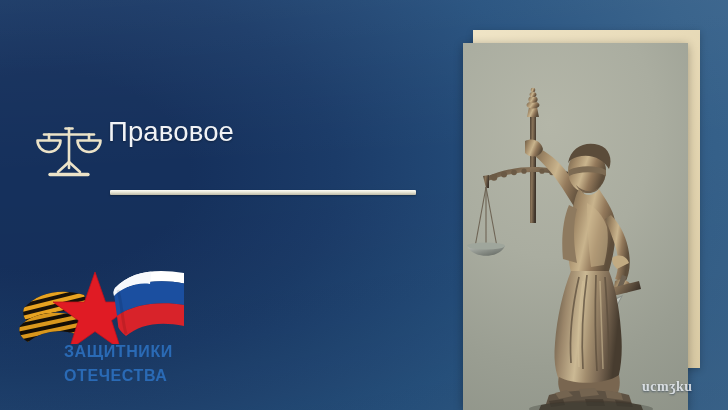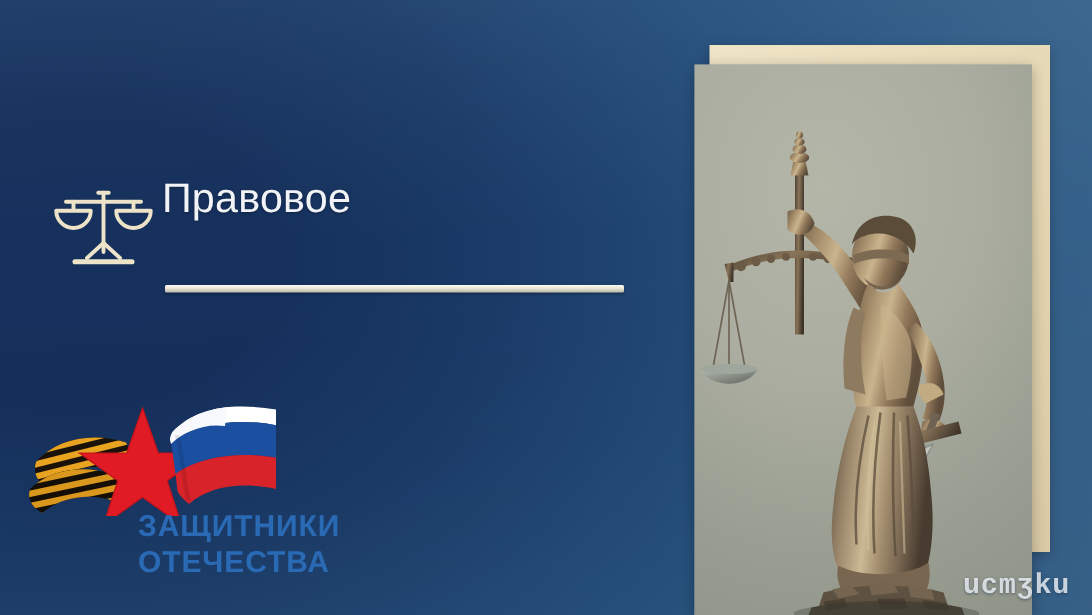--- a/index.html
+++ b/index.html
@@ -101,27 +101,26 @@
     width: 180px;
     height: 82px;
   }
   #emblem-text {
     position: absolute;
     left: 46px;
     top: 78px;
     width: 170px;
   }
   .emblem-word {
-    font-size: 20px;
+    font-size: 16px;
     line-height: 23.5px;
     font-weight: bold;
     letter-spacing: 0.6px;
     color: #2a6ab5;
     white-space: nowrap;
-    margin-left: 28px;
   }
 
   
   #photo-frame {
     position: absolute;
     left: 473px;
     top: 30px;
     width: 227px;
     height: 338px;
     background: linear-gradient(135deg, #efe4c6 0%, #e4d6b2 55%, #d9caa4 100%);
@@ -153,24 +152,24 @@
     top: 0;
     width: 225px;
     height: 367px;
   }
 
   
   #watermark {
     position: absolute;
     left: 642px;
     top: 379px;
-    font-size: 19px;
+    font-size: 14px;
     font-weight: bold;
     letter-spacing: 0.5px;
-    font-family: Liberation Mono, monospace;
+    font-family: Liberation Serif, serif;
     color: rgba(243,246,250,0.80);
     text-shadow: 0 1px 2px rgba(20,40,70,0.55);
     user-select: none;
   }
 </style>
 </head>
 <body>
 
 <div id="banner">
 

